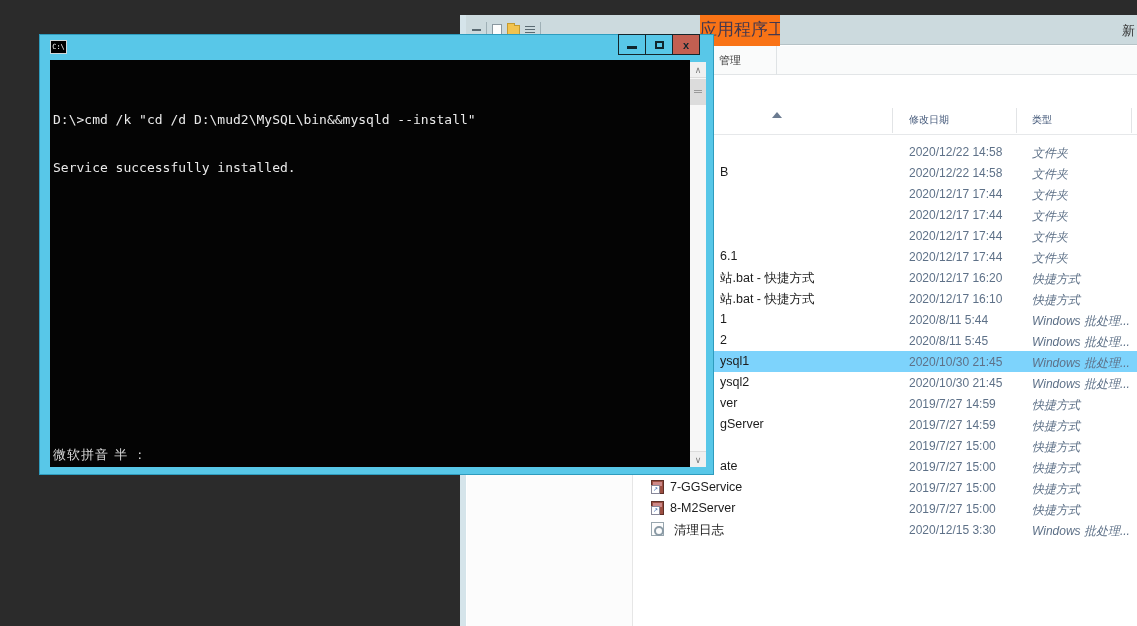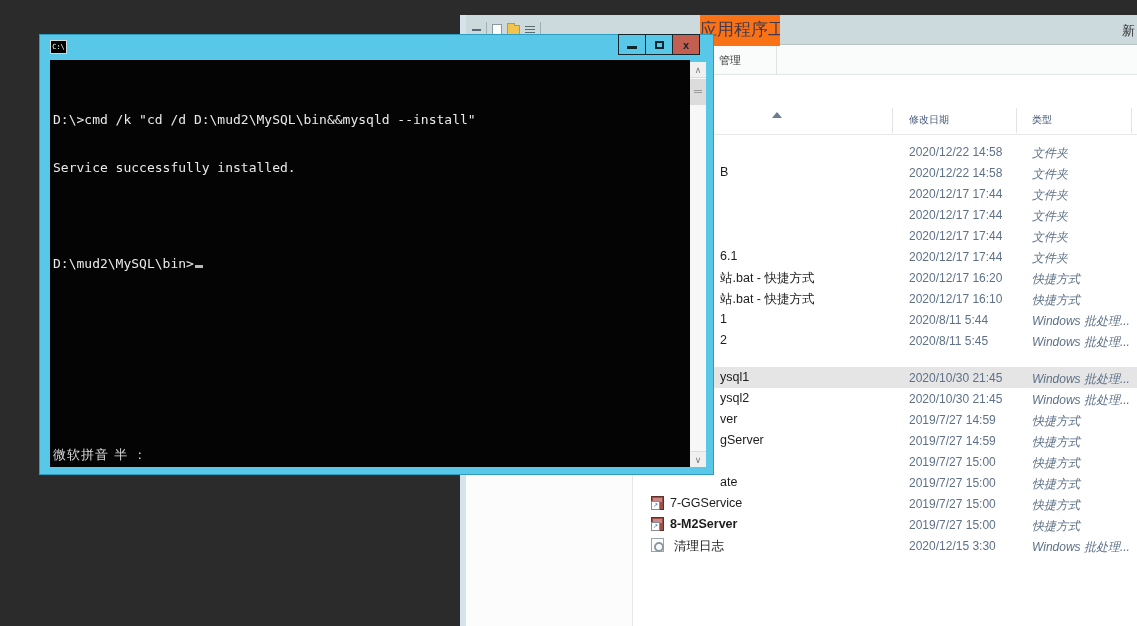--- a/index.html
+++ b/index.html
@@ -54,21 +54,21 @@
     border-left:5px solid transparent; border-right:5px solid transparent;
     border-bottom:6px solid #6b7b90;
   }
   .col-label { position:absolute; top:8px; font-size:10px; color:#44597a; white-space:nowrap; }
   .col-date-label { left:275px; }
   .col-type-label { left:398px; }
   .col-sep { position:absolute; top:3px; width:1px; height:25px; background:#e2e4e6; }
 
   .file-list { position:absolute; left:0; top:36px; right:0; }
   .file-row { position:relative; height:21px; width:100%; }
-  .file-row.hl { background:#e5e5e5;margin-top:16px; }
+  .file-row.hl { background:#7dd3fc; }
   .file-name { position:absolute; top:3px; font-size:12.5px; color:#1c1c1c; white-space:nowrap; }
   .file-date, .file-type { position:absolute; top:4px; font-size:12px; color:#5e7188; white-space:nowrap; }
   .file-date { left:275px; }
   .file-type { left:398px;font-style:italic; }
   .file-icon { position:absolute; left:17px; top:3px; width:13px; height:14px; }
   .ic-shortcut { background:#9c4f42; border:1px solid #5f2f28; }
   .ic-shortcut::before { content:""; position:absolute; left:1px; top:1px; right:1px; height:4px; background:#c88; }
   .ic-shortcut::after {
     content:"\2197"; position:absolute; left:-1px; bottom:-1px; width:7px; height:7px;
     background:#fff; border:1px solid #889; color:#1b4fa0; font-size:6px; line-height:6px; text-align:center;
@@ -262,21 +262,21 @@
     <span class="file-type">快捷方式</span>
   </div>
         <div class="file-row">
     <span class="file-icon ic-shortcut"></span>
     <span class="file-name" style="left: 36px;">7-GGService</span>
     <span class="file-date">2019/7/27 15:00</span>
     <span class="file-type">快捷方式</span>
   </div>
         <div class="file-row">
     <span class="file-icon ic-shortcut"></span>
-    <span class="file-name" style="left: 36px; font-weight: bold;">8-M2Server</span>
+    <span class="file-name" style="left: 36px;">8-M2Server</span>
     <span class="file-date">2019/7/27 15:00</span>
     <span class="file-type">快捷方式</span>
   </div>
         <div class="file-row">
     <span class="file-icon ic-batch"></span>
     <span class="file-name" style="left: 40px;">清理日志</span>
     <span class="file-date">2020/12/15 3:30</span>
     <span class="file-type">Windows 批处理...</span>
   </div>
       </div>
@@ -294,21 +294,20 @@
           <span class="glyph-max"></span>
         </div>
       <div class="cmd-btn cmd-btn-close">x</div>
     </div>
   </div>
   <div class="console">
     <div class="console-text">
       <div class="console-line">D:\&gt;cmd /k "cd /d D:\mud2\MySQL\bin&amp;&amp;mysqld --install"</div>
       <div class="console-line">Service successfully installed.</div>
       <div class="console-line"></div>
-      <div class="console-line"><span>D:\mud2\MySQL\bin&gt;</span><span class="cursor"></span></div>
     </div>
     <div class="ime-status">微软拼音 半 ：</div>
   </div>
   <div class="cmd-scrollbar">
     <div class="sb-arrow sb-up">∧</div>
     <div class="sb-thumb">
         <span class="sb-grip"></span>
       </div>
     <div class="sb-arrow sb-down">∨</div>
   </div>

